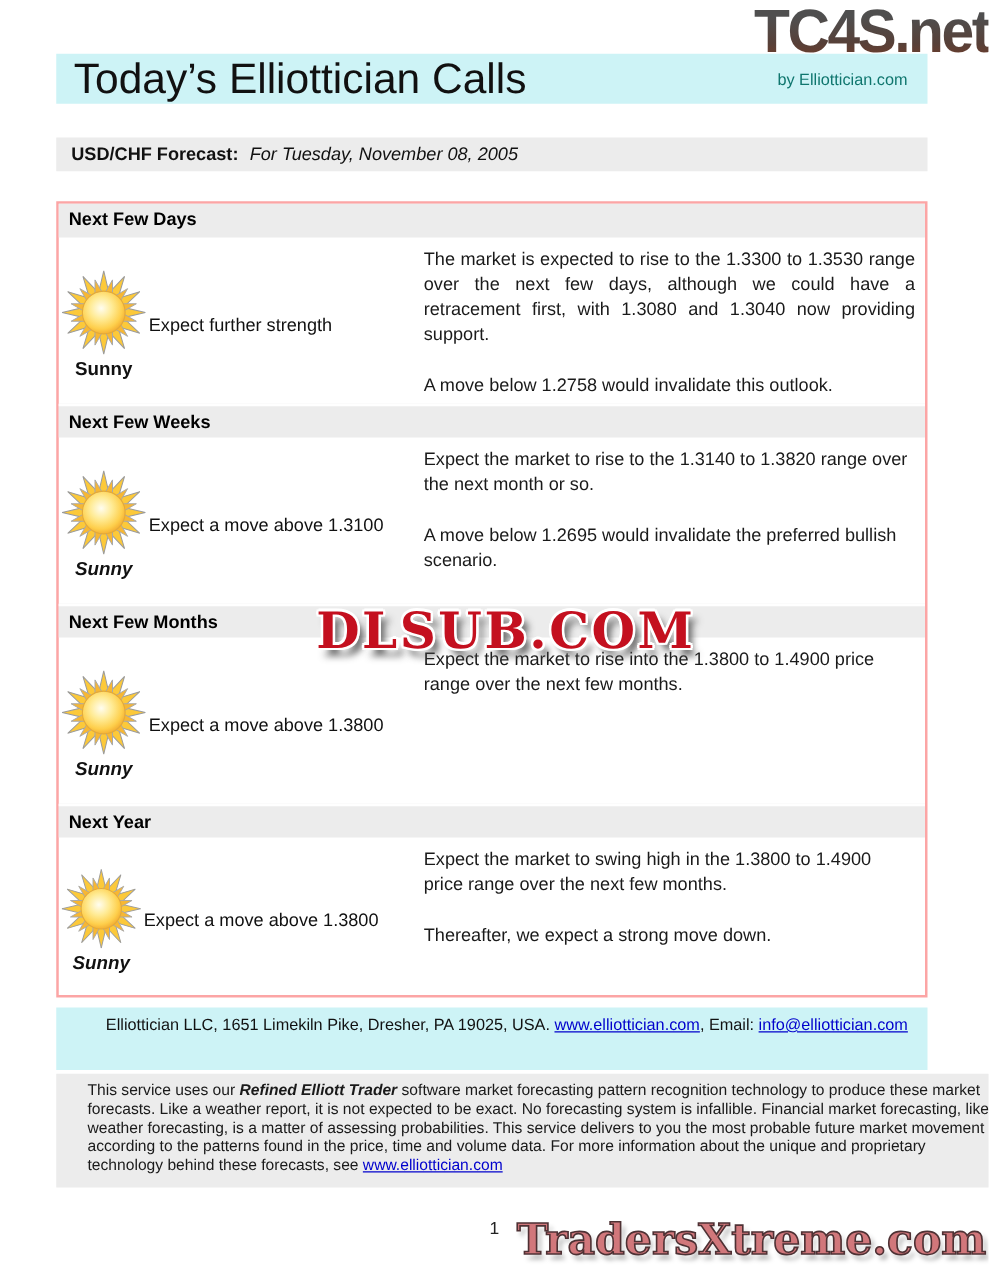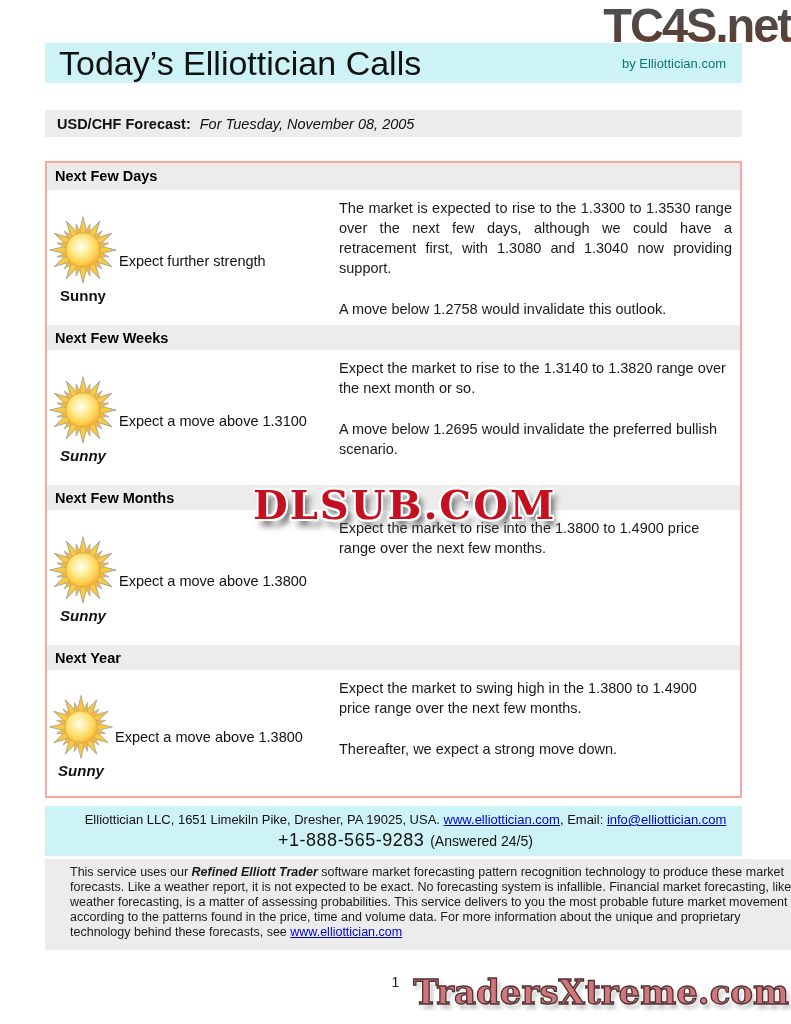--- a/index.html
+++ b/index.html
@@ -259,23 +259,20 @@
     </div>
 
   </div>
 
   <div class="wm-dlsub">DLSUB.COM</div>
 
   <div class="footer-contact">
     <div class="addr">
       <span>Elliottician LLC, 1651 Limekiln Pike, Dresher, PA 19025, USA. </span><a class="doc-link" href="#">www.elliottician.com</a><span>, Email: </span><a class="doc-link" href="#">info@elliottician.com</a>
     </div>
-    <div class="phone-line">
-      <span class="phone">+1-888-565-9283</span><span class="phone-note">(Answered 24/5)</span>
-    </div>
   </div>
 
   <div class="disclaimer">
     <span>This service uses our </span><span class="product">Refined Elliott Trader</span><span> software market forecasting pattern recognition technology to produce these market forecasts. Like a weather report, it is not expected to be exact. No forecasting system is infallible. Financial market forecasting, like weather forecasting, is a matter of assessing probabilities. This service delivers to you the most probable future market movement according to the patterns found in the price, time and volume data. For more information about the unique and proprietary technology behind these forecasts, see </span><a class="doc-link" href="#">www.elliottician.com</a>
   </div>
 
   <div class="page-num">1</div>
 
   <div class="wm-tx">TradersXtreme.com</div>
 

